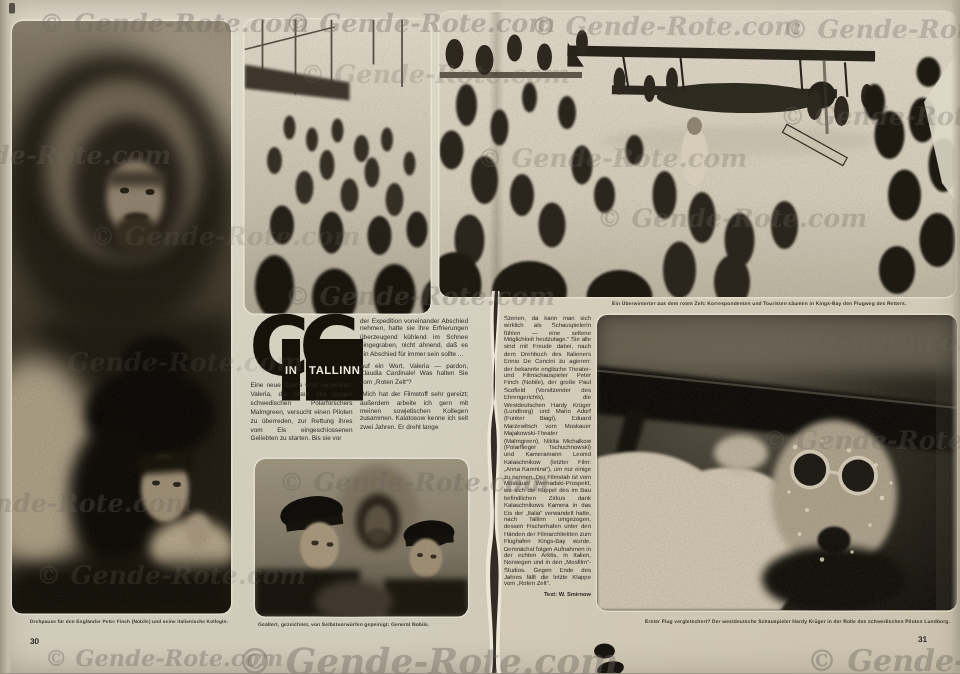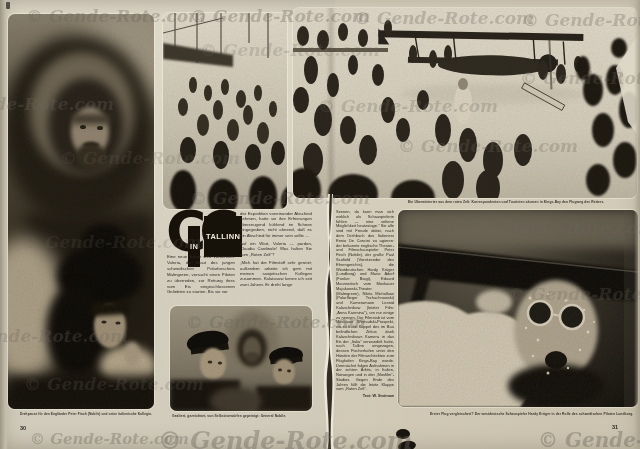--- a/index.html
+++ b/index.html
@@ -27,21 +27,21 @@
   #col2 p{margin:0 0 3px 0;}
   #col3{left:336px;top:210px;width:58px;font-size:4.0px;line-height:4.8px;}
   .byline{text-align:right;font-size:3.8px;margin-top:2px;font-weight:bold;}
   #logo{position:absolute;left:166px;top:209px;width:84px;height:46px;z-index:3;}
   #logo .cc{font-family:"DejaVu Sans",sans-serif;font-weight:900;font-size:55px;
     line-height:44px;letter-spacing:-7px;color:#16120a;}
   .logo-bar{position:absolute;background:#16120a;color:#efeadb;font-weight:bold;
     font-size:7.5px;line-height:9px;padding:16px 2px;letter-spacing:.4px;
     font-family:"Liberation Sans",sans-serif;text-align:right;}
   #bar-in{left:22px;top:17px;}
-  #bar-tallinn{left:38px;top:7px;}
+  #bar-tallinn{left:38px;top:17px;}
   .wm{position:absolute;z-index:8;font-family:"DejaVu Serif",serif;font-style:italic;
     font-weight:bold;color:#6b655c;white-space:nowrap;pointer-events:none;}
   .fold-shade{position:absolute;left:326px;top:8px;width:10px;height:190px;z-index:3;
     background:linear-gradient(90deg,rgba(0,0,0,0),rgba(45,38,26,.18),rgba(0,0,0,0));}
   #gutter{position:absolute;left:314px;top:194px;width:30px;height:255px;z-index:5;}
   #blobs{position:absolute;left:388px;top:426px;width:36px;height:23px;z-index:6;}
   #torn-tr{position:absolute;left:604px;top:26px;width:36px;height:120px;z-index:3;}
   .mark-tl{position:absolute;left:6px;top:2px;width:4px;height:7px;background:#3a352c;
     border-radius:1px;opacity:.8;z-index:3;}
 </style>

